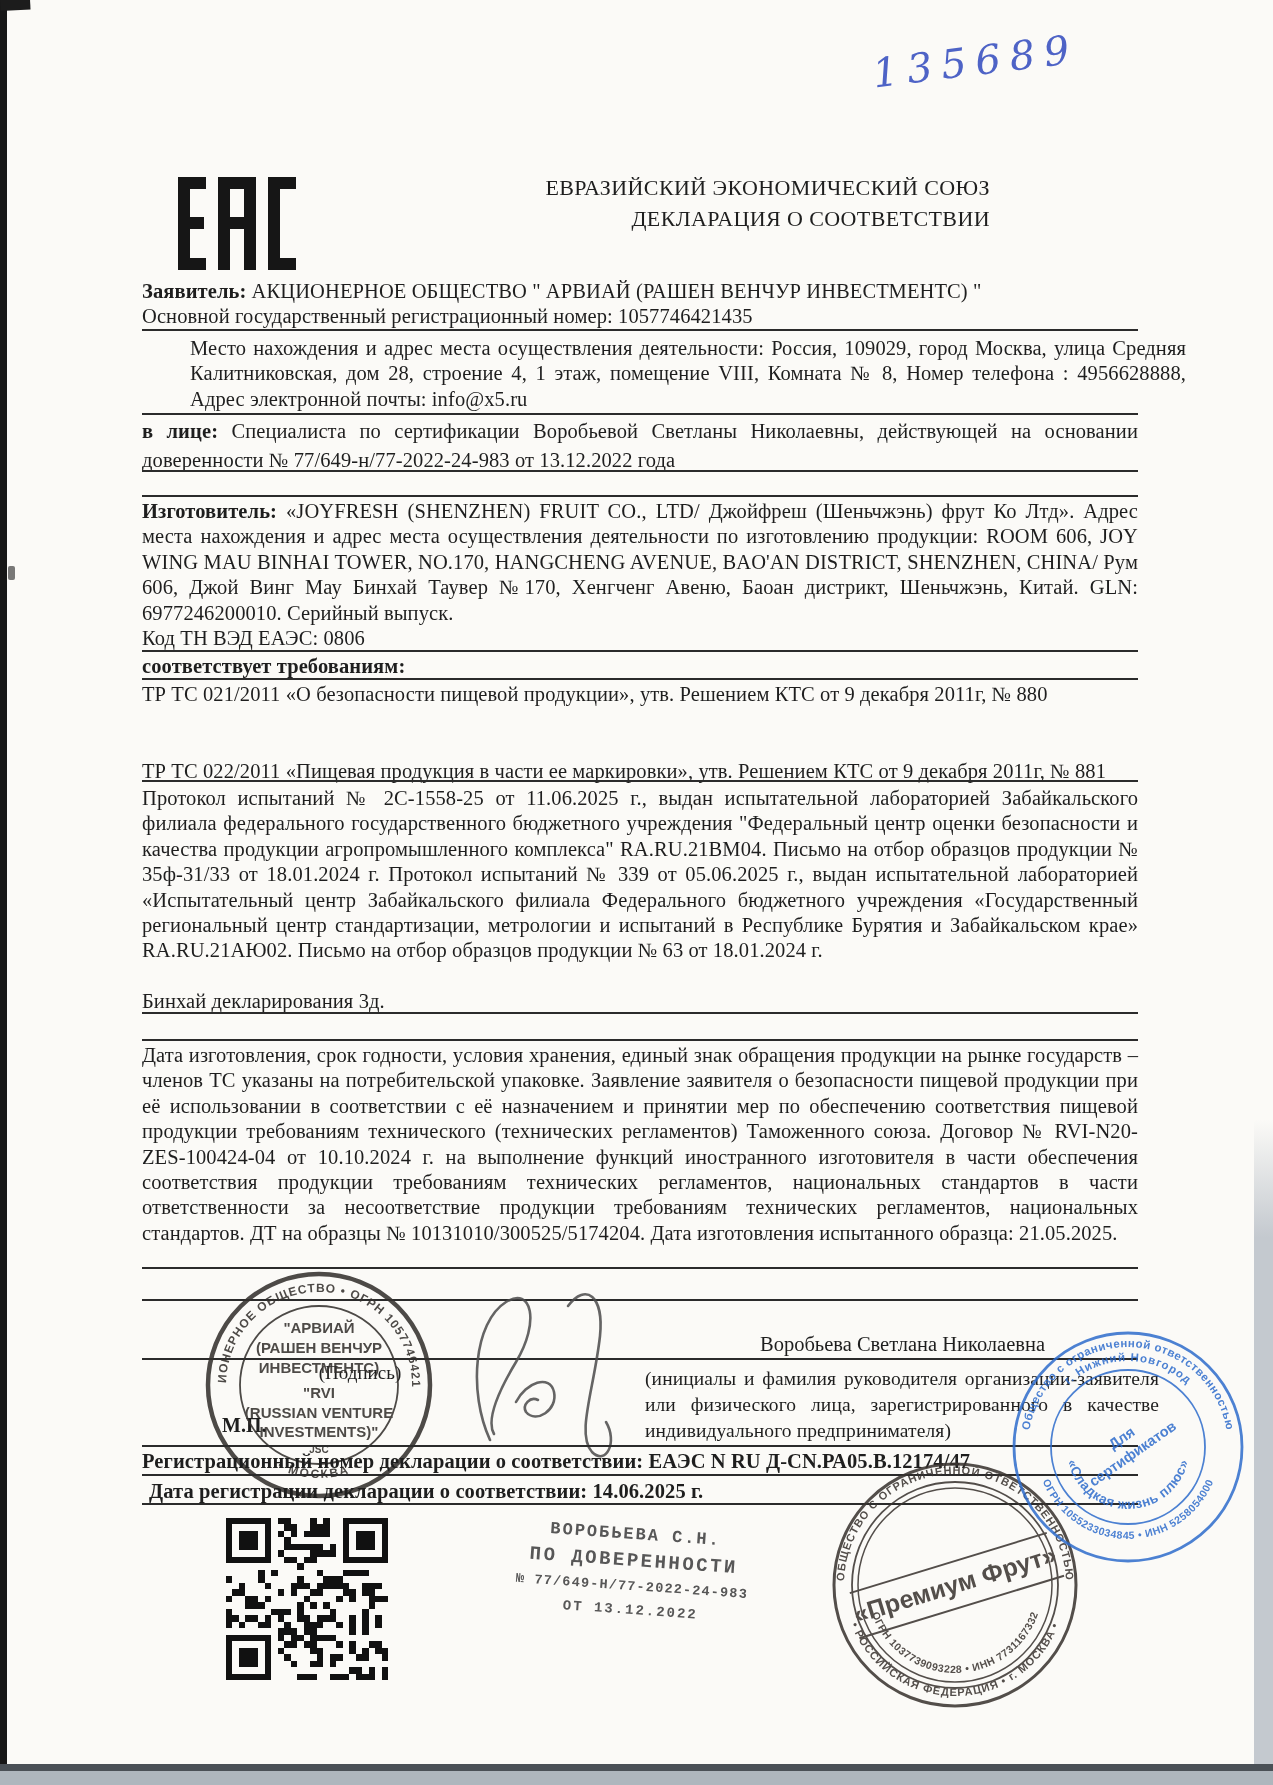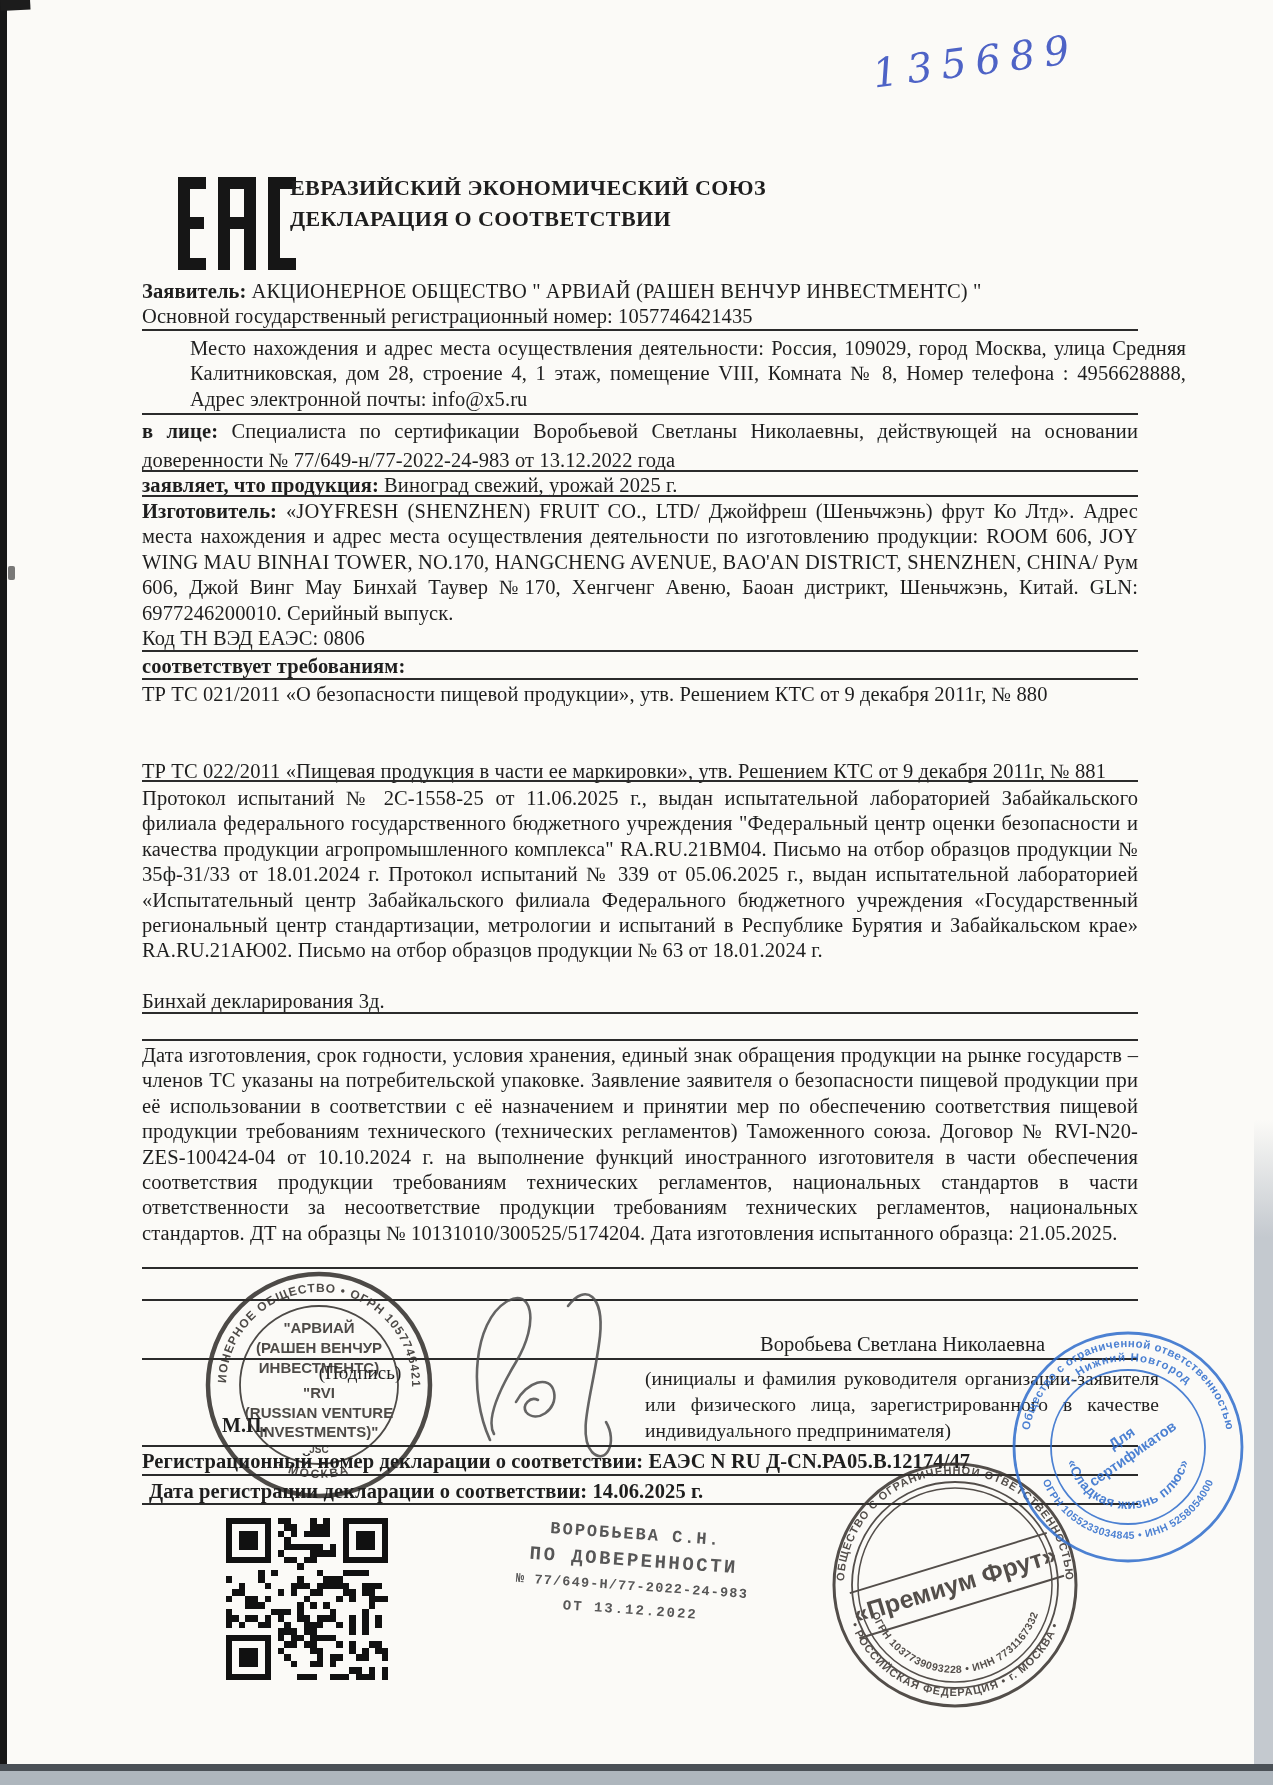--- a/index.html
+++ b/index.html
@@ -2,21 +2,21 @@
 <html><head>
 <meta charset="utf-8">
 <style>
   html,body{margin:0;padding:0;background:#888;}
   .page{position:relative;width:1273px;height:1785px;background:#fbfaf7;overflow:hidden;
         font-family:"Liberation Serif",serif;color:#1e1e1e;}
   .abs{position:absolute;}
   .para{font-size:20.5px;line-height:25.4px;text-align:justify;letter-spacing:.1px;}
   .bold{font-weight:bold;}
   .rule{position:absolute;left:142px;width:996px;height:2px;background:#2b2b2b;}
-  .title{font-weight:bold;font-size:22px;line-height:31px;text-align:left;letter-spacing:.4px;}
+  .title{font-weight:normal;font-size:22px;line-height:31px;text-align:right;letter-spacing:.4px;}
   .hand{font-family:"DejaVu Serif",serif;font-style:italic;font-size:40px;color:#4e63c6;
         letter-spacing:9px;transform:rotate(-7deg);}
   .stampTxt{font-family:"Liberation Mono",monospace;font-weight:bold;color:#4a4a4a;text-align:center;}
   .seal{opacity:.87;}
   .sealB{opacity:.85;}
   svg text{font-family:"Liberation Sans",sans-serif;}
   .edgeL{position:absolute;left:0;top:0;width:7px;height:1785px;background:#171717;}
   .edgeB1{position:absolute;left:0;top:1764px;width:1273px;height:7px;background:#4a5056;}
   .edgeB2{position:absolute;left:0;top:1771px;width:1273px;height:14px;background:#aeb6bd;}
   .edgeR{position:absolute;left:1254px;top:1120px;width:19px;height:651px;
@@ -71,23 +71,20 @@
   <div class="rule" style="top:329px;"></div>
 
   <div class="abs para" style="left:142px;top:336px;width:996px;margin-left:48px;">Место нахождения и адрес места осуществления деятельности: Россия, 109029, город Москва, улица Средняя Калитниковская, дом 28, строение 4, 1 этаж, помещение VIII, Комната № 8, Номер телефона :  4956628888, Адрес электронной почты: info@x5.ru</div>
   <div class="rule" style="top:413px;"></div>
 
   <div class="abs para" style="left:142px;top:417px;width:996px;line-height:29px;">
     <b>в лице:</b><span> Специалиста по сертификации Воробьевой Светланы Николаевны, действующей на основании доверенности № 77/649-н/77-2022-24-983 от 13.12.2022 года</span>
   </div>
   <div class="rule" style="top:470px;"></div>
 
-  <div class="abs para" style="left:142px;top:473px;width:996px;">
-    <b>заявляет, что продукция:</b><span> Виноград свежий, урожай 2025 г.</span>
-  </div>
   <div class="rule" style="top:495px;"></div>
 
   <div class="abs para" style="left:142px;top:499px;width:996px;">
     <b>Изготовитель:</b><span> «JOYFRESH (SHENZHEN) FRUIT CO., LTD/ Джойфреш (Шеньчжэнь) фрут Ко Лтд». Адрес места нахождения и адрес места осуществления деятельности по изготовлению продукции: ROOM 606, JOY WING MAU BINHAI TOWER, NO.170, HANGCHENG AVENUE, BAO'AN DISTRICT, SHENZHEN, CHINA/ Рум 606, Джой Винг Мау Бинхай Таувер №170, Хенгченг Авеню, Баоан дистрикт, Шеньчжэнь, Китай. GLN: 6977246200010.  Серийный выпуск.</span>
   </div>
   <div class="abs para" style="left:142px;top:626px;width:996px;">Код ТН ВЭД ЕАЭС: 0806</div>
   <div class="rule" style="top:650px;"></div>
 
   <div class="abs para bold" style="left:142px;top:654px;width:996px;">соответствует требованиям:</div>
   <div class="rule" style="top:678px;"></div>

